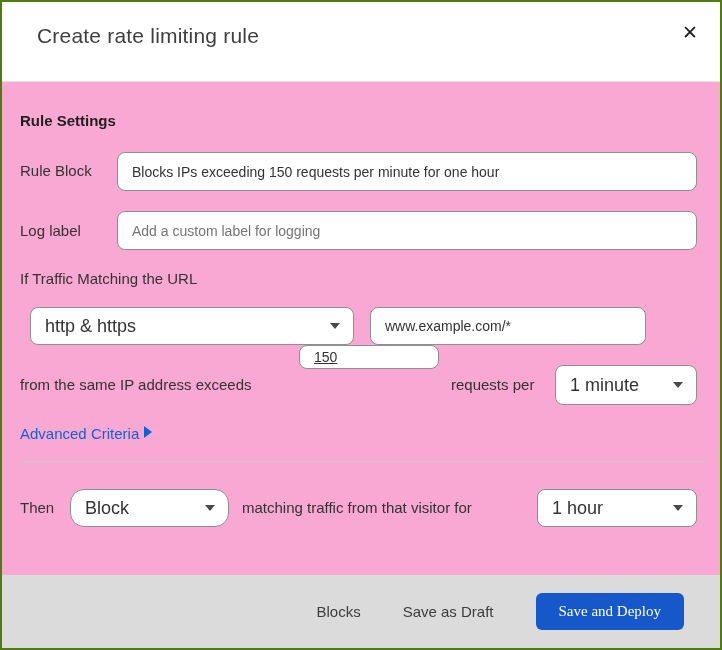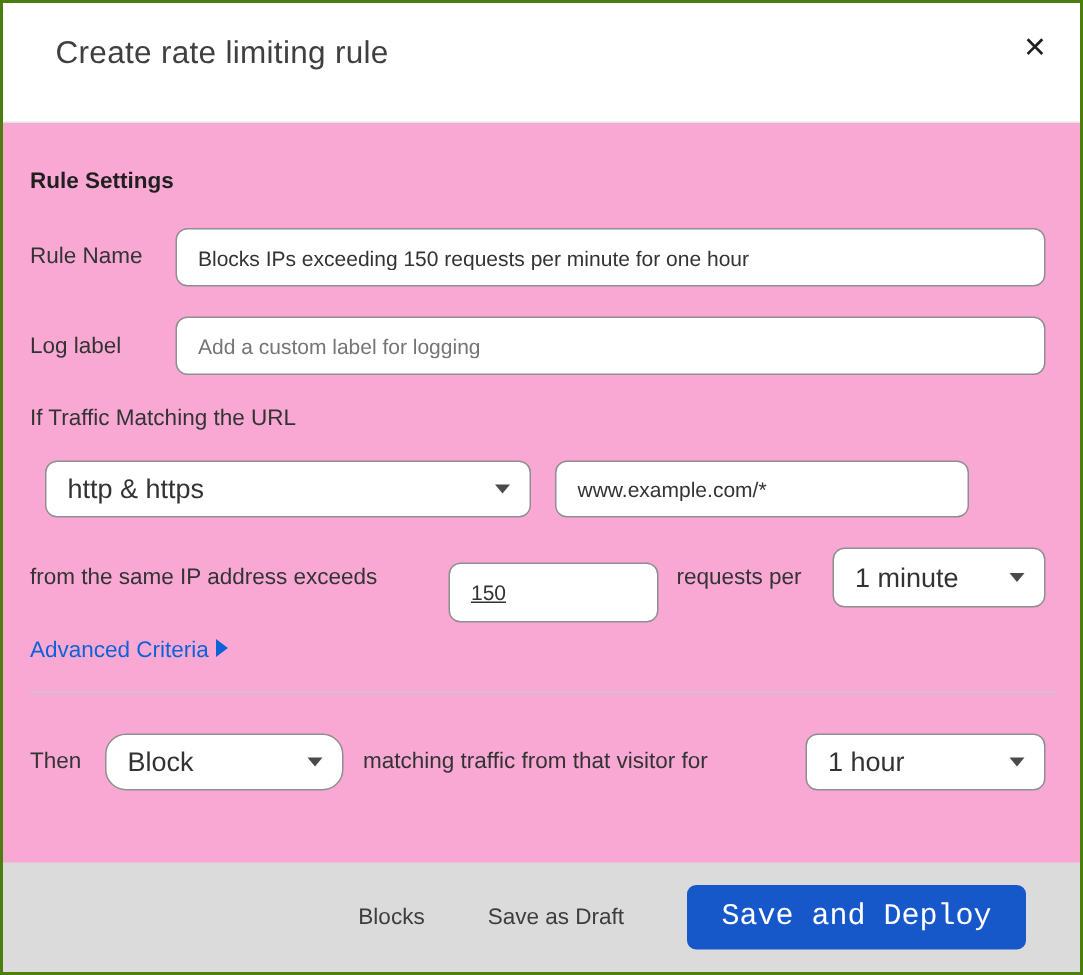--- a/index.html
+++ b/index.html
@@ -144,58 +144,58 @@
     font-family: "Liberation Sans", sans-serif;
     font-size: 15px;
     color: #3d3d3d;
     cursor: pointer;
   }
   .primary-btn {
     background: #1658c9;
     border: none;
     border-radius: 6px;
     color: #ffffff;
-    font-family: Liberation Mono, monospace;
-    font-size: 20px;
+    font-family: Liberation Serif, serif;
+    font-size: 15px;
     padding: 10px 23px;
     cursor: pointer;
   }
 </style>
 </head>
 <body>
 
 <div class="modal">
 
   <div class="top-strip"></div>
 
   <div class="header">
     <div class="modal-title">Create rate limiting rule</div>
     <button class="close-btn">
       <span>✕</span>
     </button>
   </div>
 
   <div class="section-heading">Rule Settings</div>
 
-  <div class="field-label" style="left:18px; top:160px;">Rule Name</div>
+  <div class="field-label" style="left:18px; top:160px;">Rule Block</div>
   <input class="text-input" style="left: 115px; top: 150px; width: 580px; height: 39px;" value="Blocks IPs exceeding 150 requests per minute for one hour">
 
   <div class="field-label" style="left:18px; top:220px;">Log label</div>
   <input class="text-input" style="left: 115px; top: 209px; width: 580px; height: 39px;" placeholder="Add a custom label for logging">
 
   <div class="inline-text" style="left:18px; top:268px;">If Traffic Matching the URL</div>
 
   <div class="select-box" style="left:28px; top:305px; width:324px; height:38px;">
     <span>http &amp; https</span>
     <span class="caret"></span>
   </div>
   <input class="text-input" style="left: 368px; top: 305px; width: 276px; height: 38px;" value="www.example.com/*">
 
   <div class="inline-text" style="left:18px; top:374px;">from the same IP address exceeds</div>
-  <input class="text-input" style="left: 297px; top: 373px; width: 140px; height: 40px; text-decoration: underline;" value="150">
+  <input class="text-input" style="left: 297px; top: 343px; width: 140px; height: 24px; text-decoration: underline;" value="150">
   <div class="inline-text" style="left:449px; top:374px;">requests per</div>
   <div class="select-box" style="left:553px; top:363px; width:142px; height:40px;">
     <span>1 minute</span>
     <span class="caret"></span>
   </div>
 
   <div class="adv-link">
     <span>Advanced Criteria</span>
     <span class="adv-arrow"></span>
   </div>

